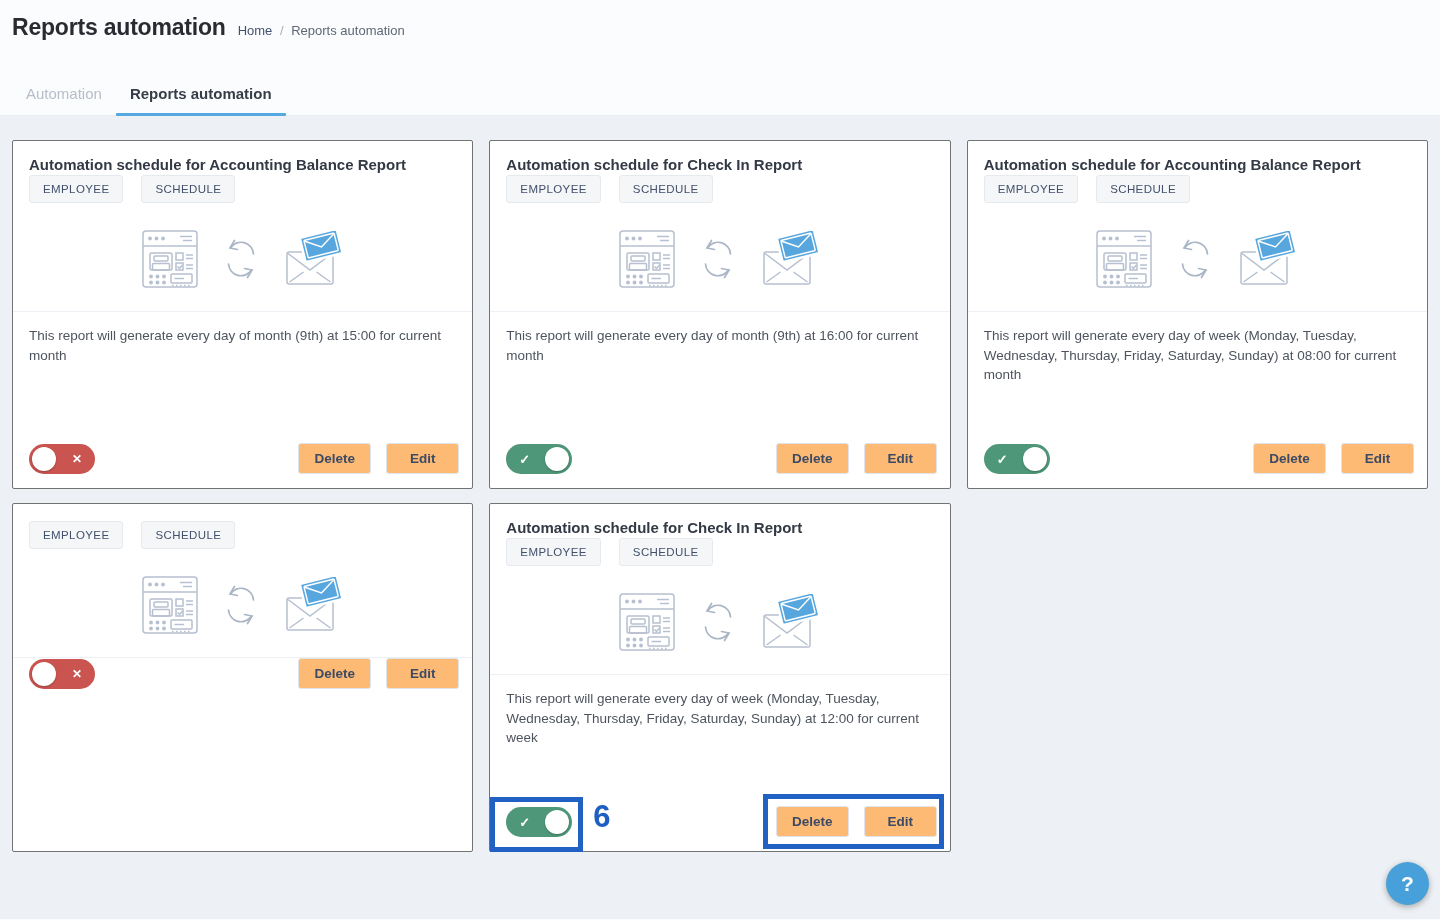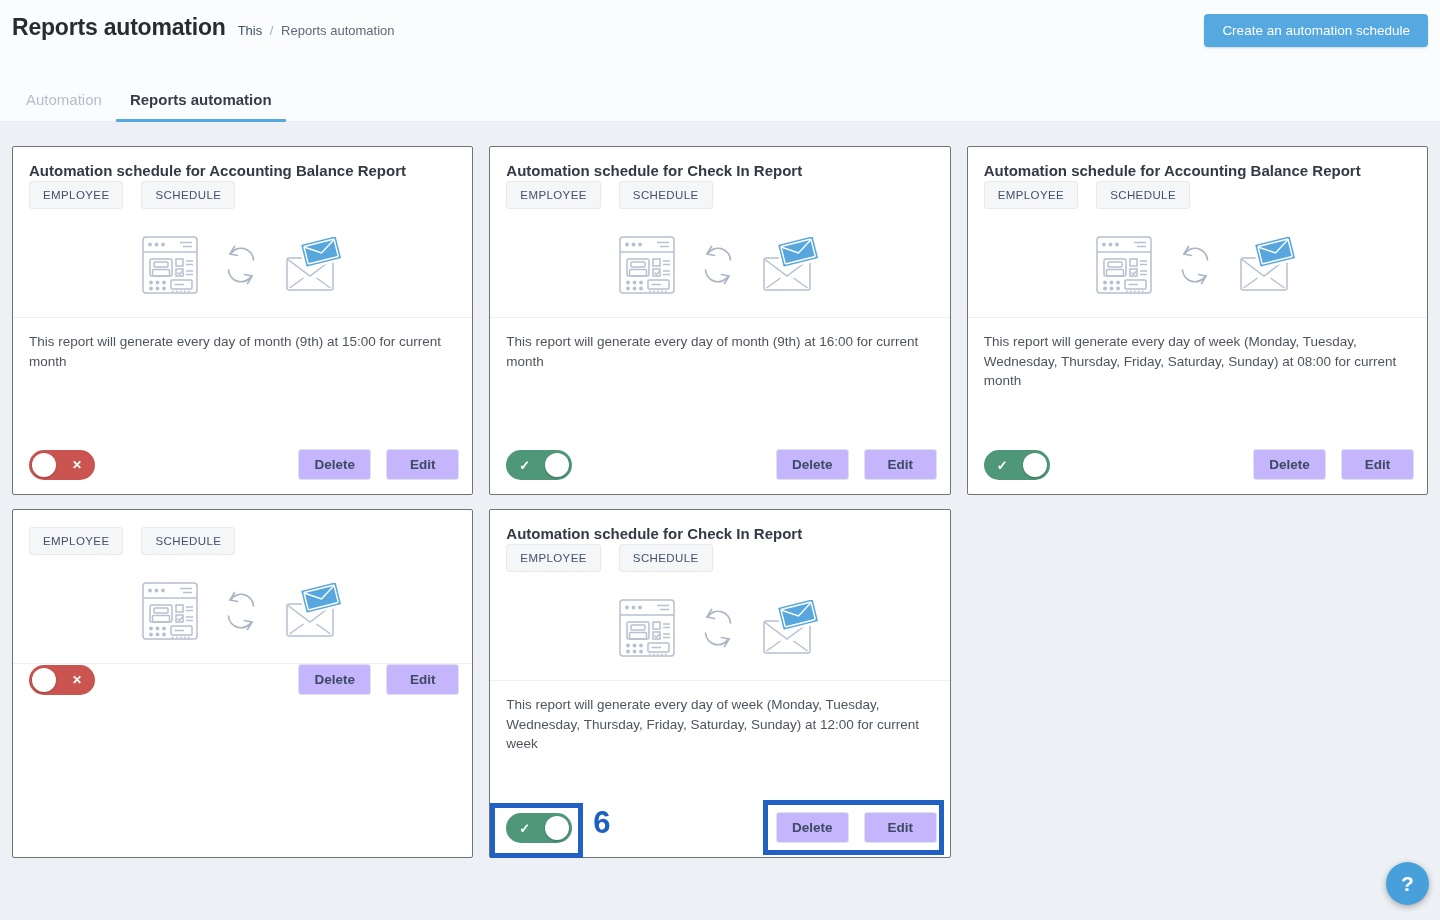--- a/index.html
+++ b/index.html
@@ -61,21 +61,21 @@
   .toggle.off { background:#c95450; }
   .knob { position:absolute; top:3px; width:24px; height:24px; border-radius:50%; background:#fff; box-shadow:0 1px 2px rgba(0,0,0,.25); }
   .toggle.on  .knob { right:3px; }
   .toggle.off .knob { left:3px; }
   .tglyph { position:absolute; top:50%; transform:translateY(-50%); color:#fff; font-weight:700; }
   .toggle.on  .tglyph { left:13px; font-size:13px; }
   .toggle.off .tglyph { right:13px; font-size:12px; }
 
   .btn-group { display:flex; gap:15px; }
   .btn {
-    min-width:73px; height:31px; background:#c4b5fd; border:1px solid #dfe3ea; border-radius:3px;
+    min-width:73px; height:31px; background:#fdba74; border:1px solid #dfe3ea; border-radius:3px;
     font-size:13.5px; font-weight:700; color:#3c4a63; font-family:"Liberation Sans", sans-serif;
     cursor:pointer; display:flex; align-items:center; justify-content:center; padding:0 14px;
   }
 
   
   .hl { position:absolute; border:5px solid #2161c4; pointer-events:none; z-index:5; }
   .hl-toggle { left:0px;  top:293px; width:93px;  height:55px; }
   .hl-btns   { left:273px; top:290px; width:181px; height:55px; }
   .step-num {
     position:absolute; left:103px; top:295px; z-index:5; pointer-events:none;
@@ -153,26 +153,25 @@
         </g>
       </g>
     </g>
   </defs>
 </svg>
 
 <div class="header">
   <div class="title-wrap">
     <span class="page-title">Reports automation</span>
     <span class="breadcrumb">
-      <span class="bc-home">This</span>
+      <span class="bc-home">Home</span>
       <span class="bc-sep">/</span>
       <span class="bc-current">Reports automation</span>
     </span>
   </div>
-  <button class="create-btn">Create an automation schedule</button>
 </div>
 
 <div class="tabs">
   <div class="tab">Automation</div>
   <div class="tab active">Reports automation</div>
 </div>
 
 <div class="content">
   <div class="grid">
 

